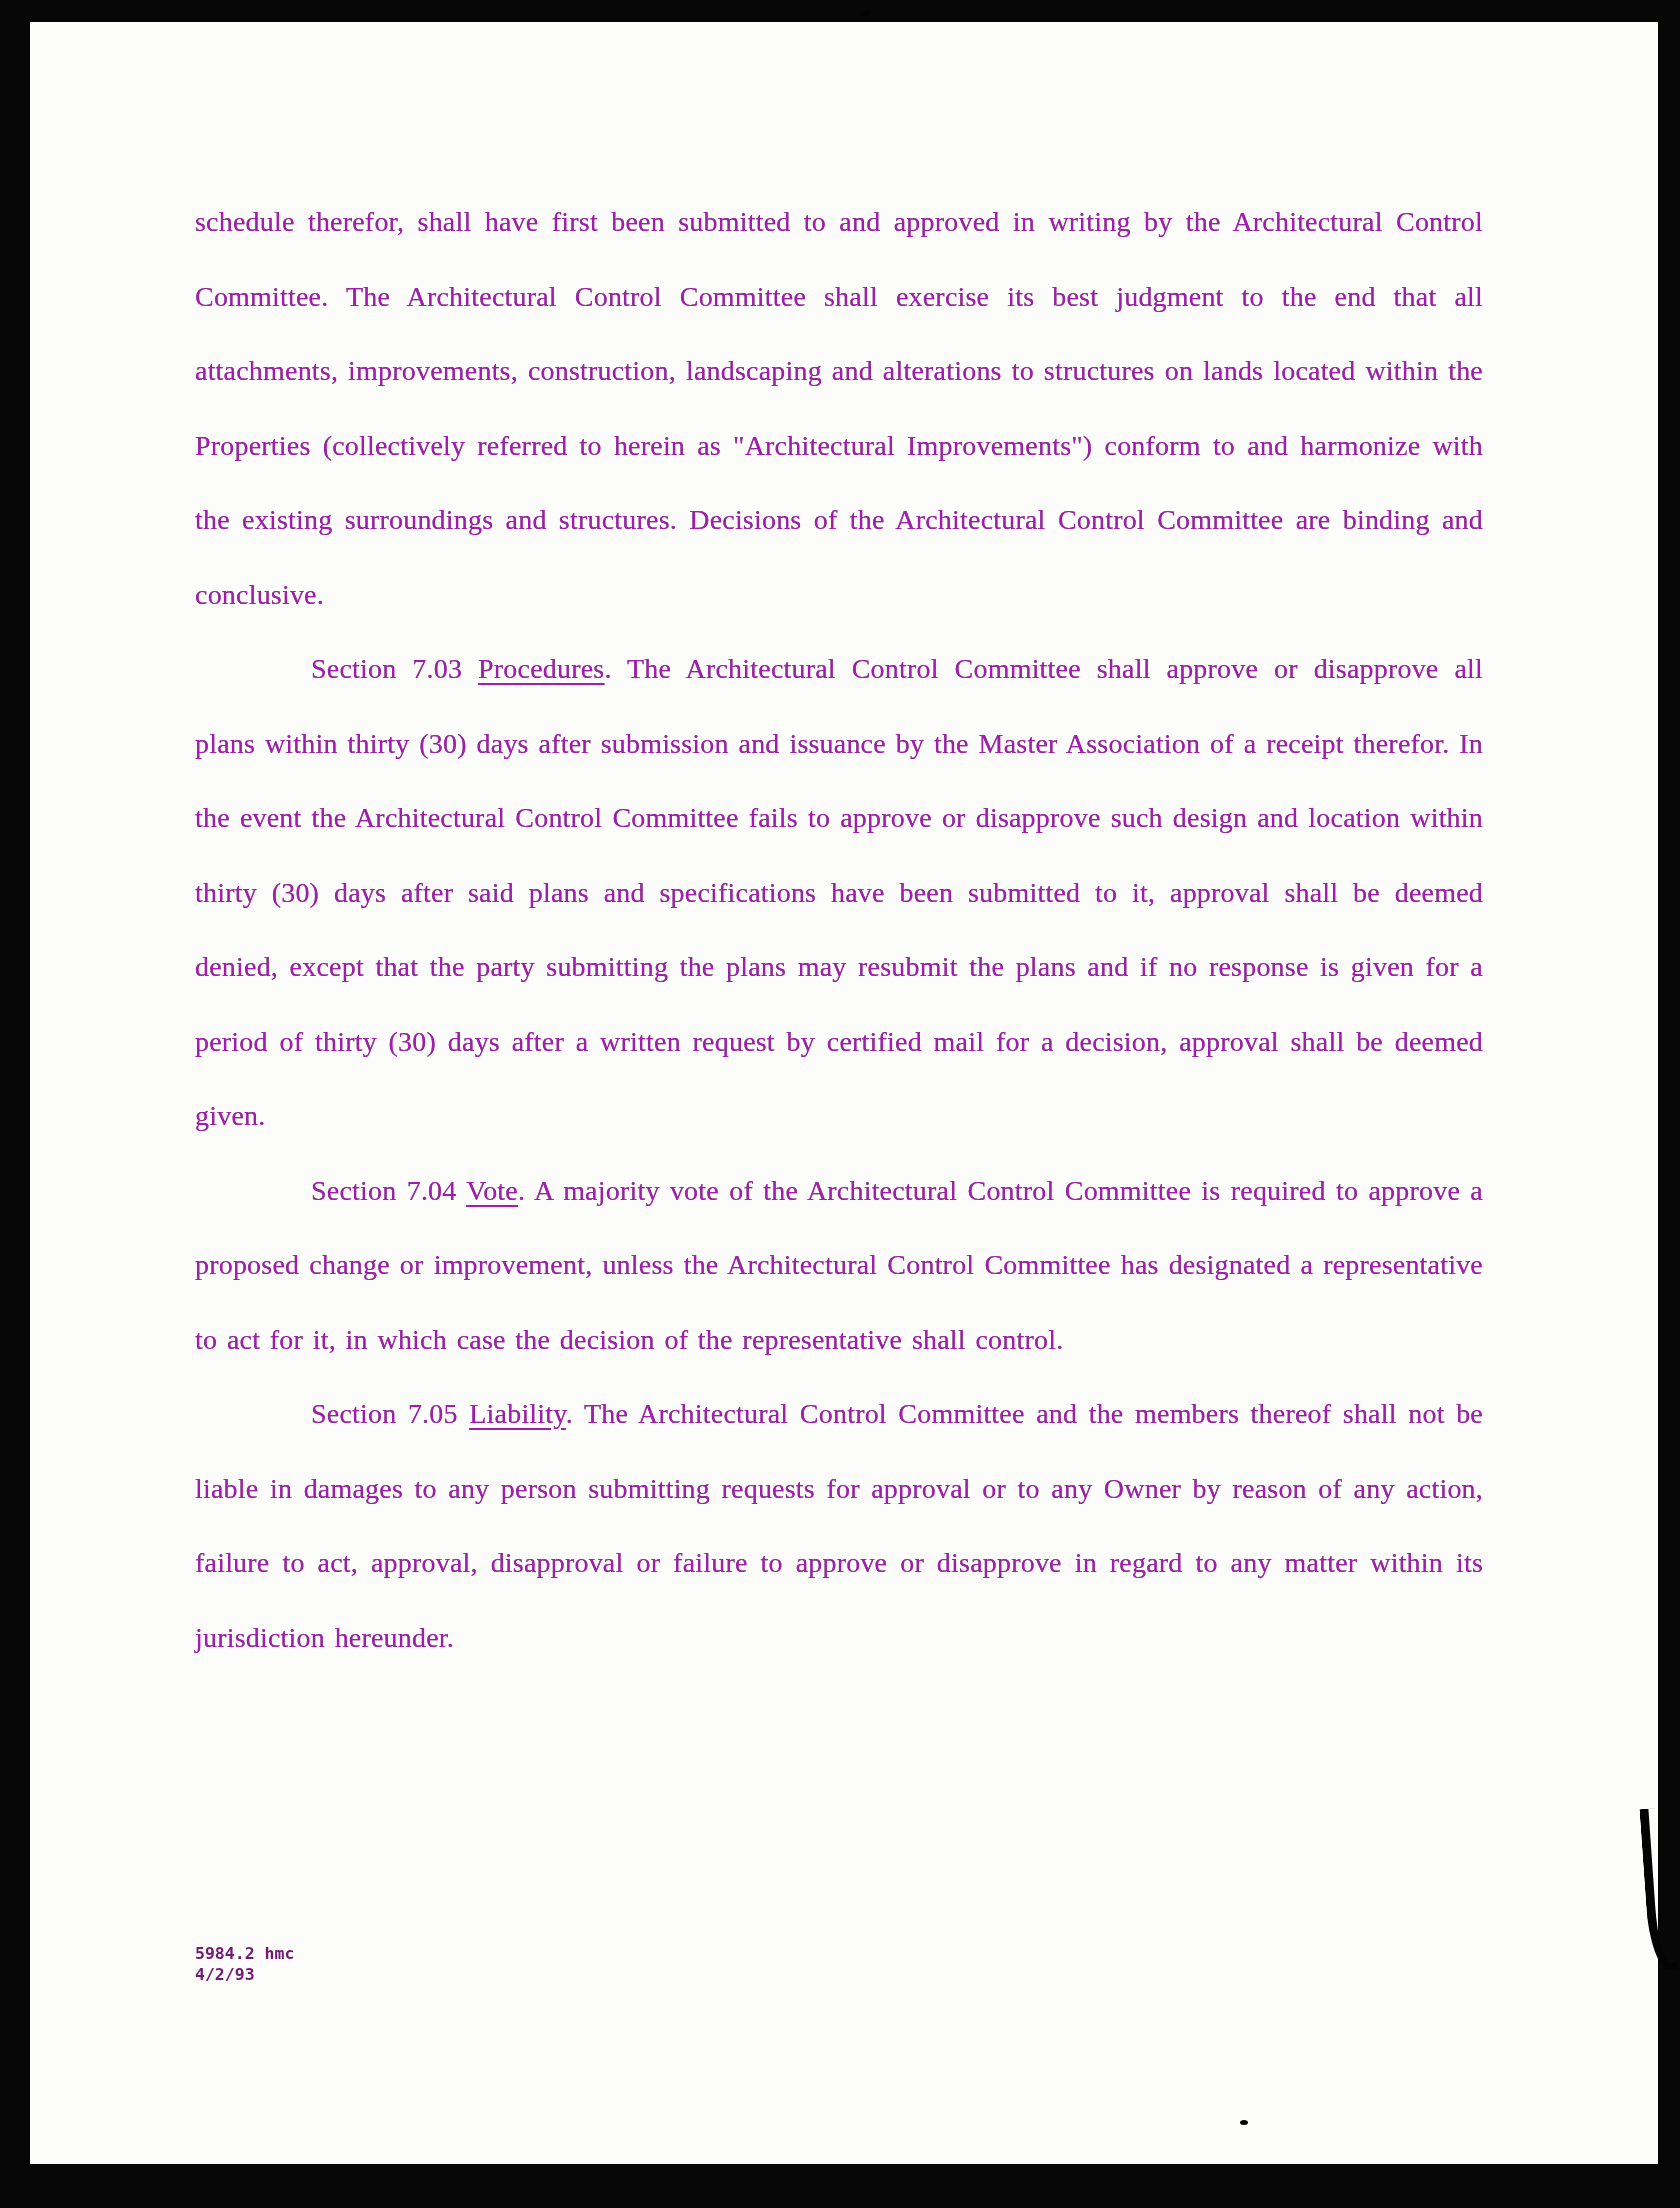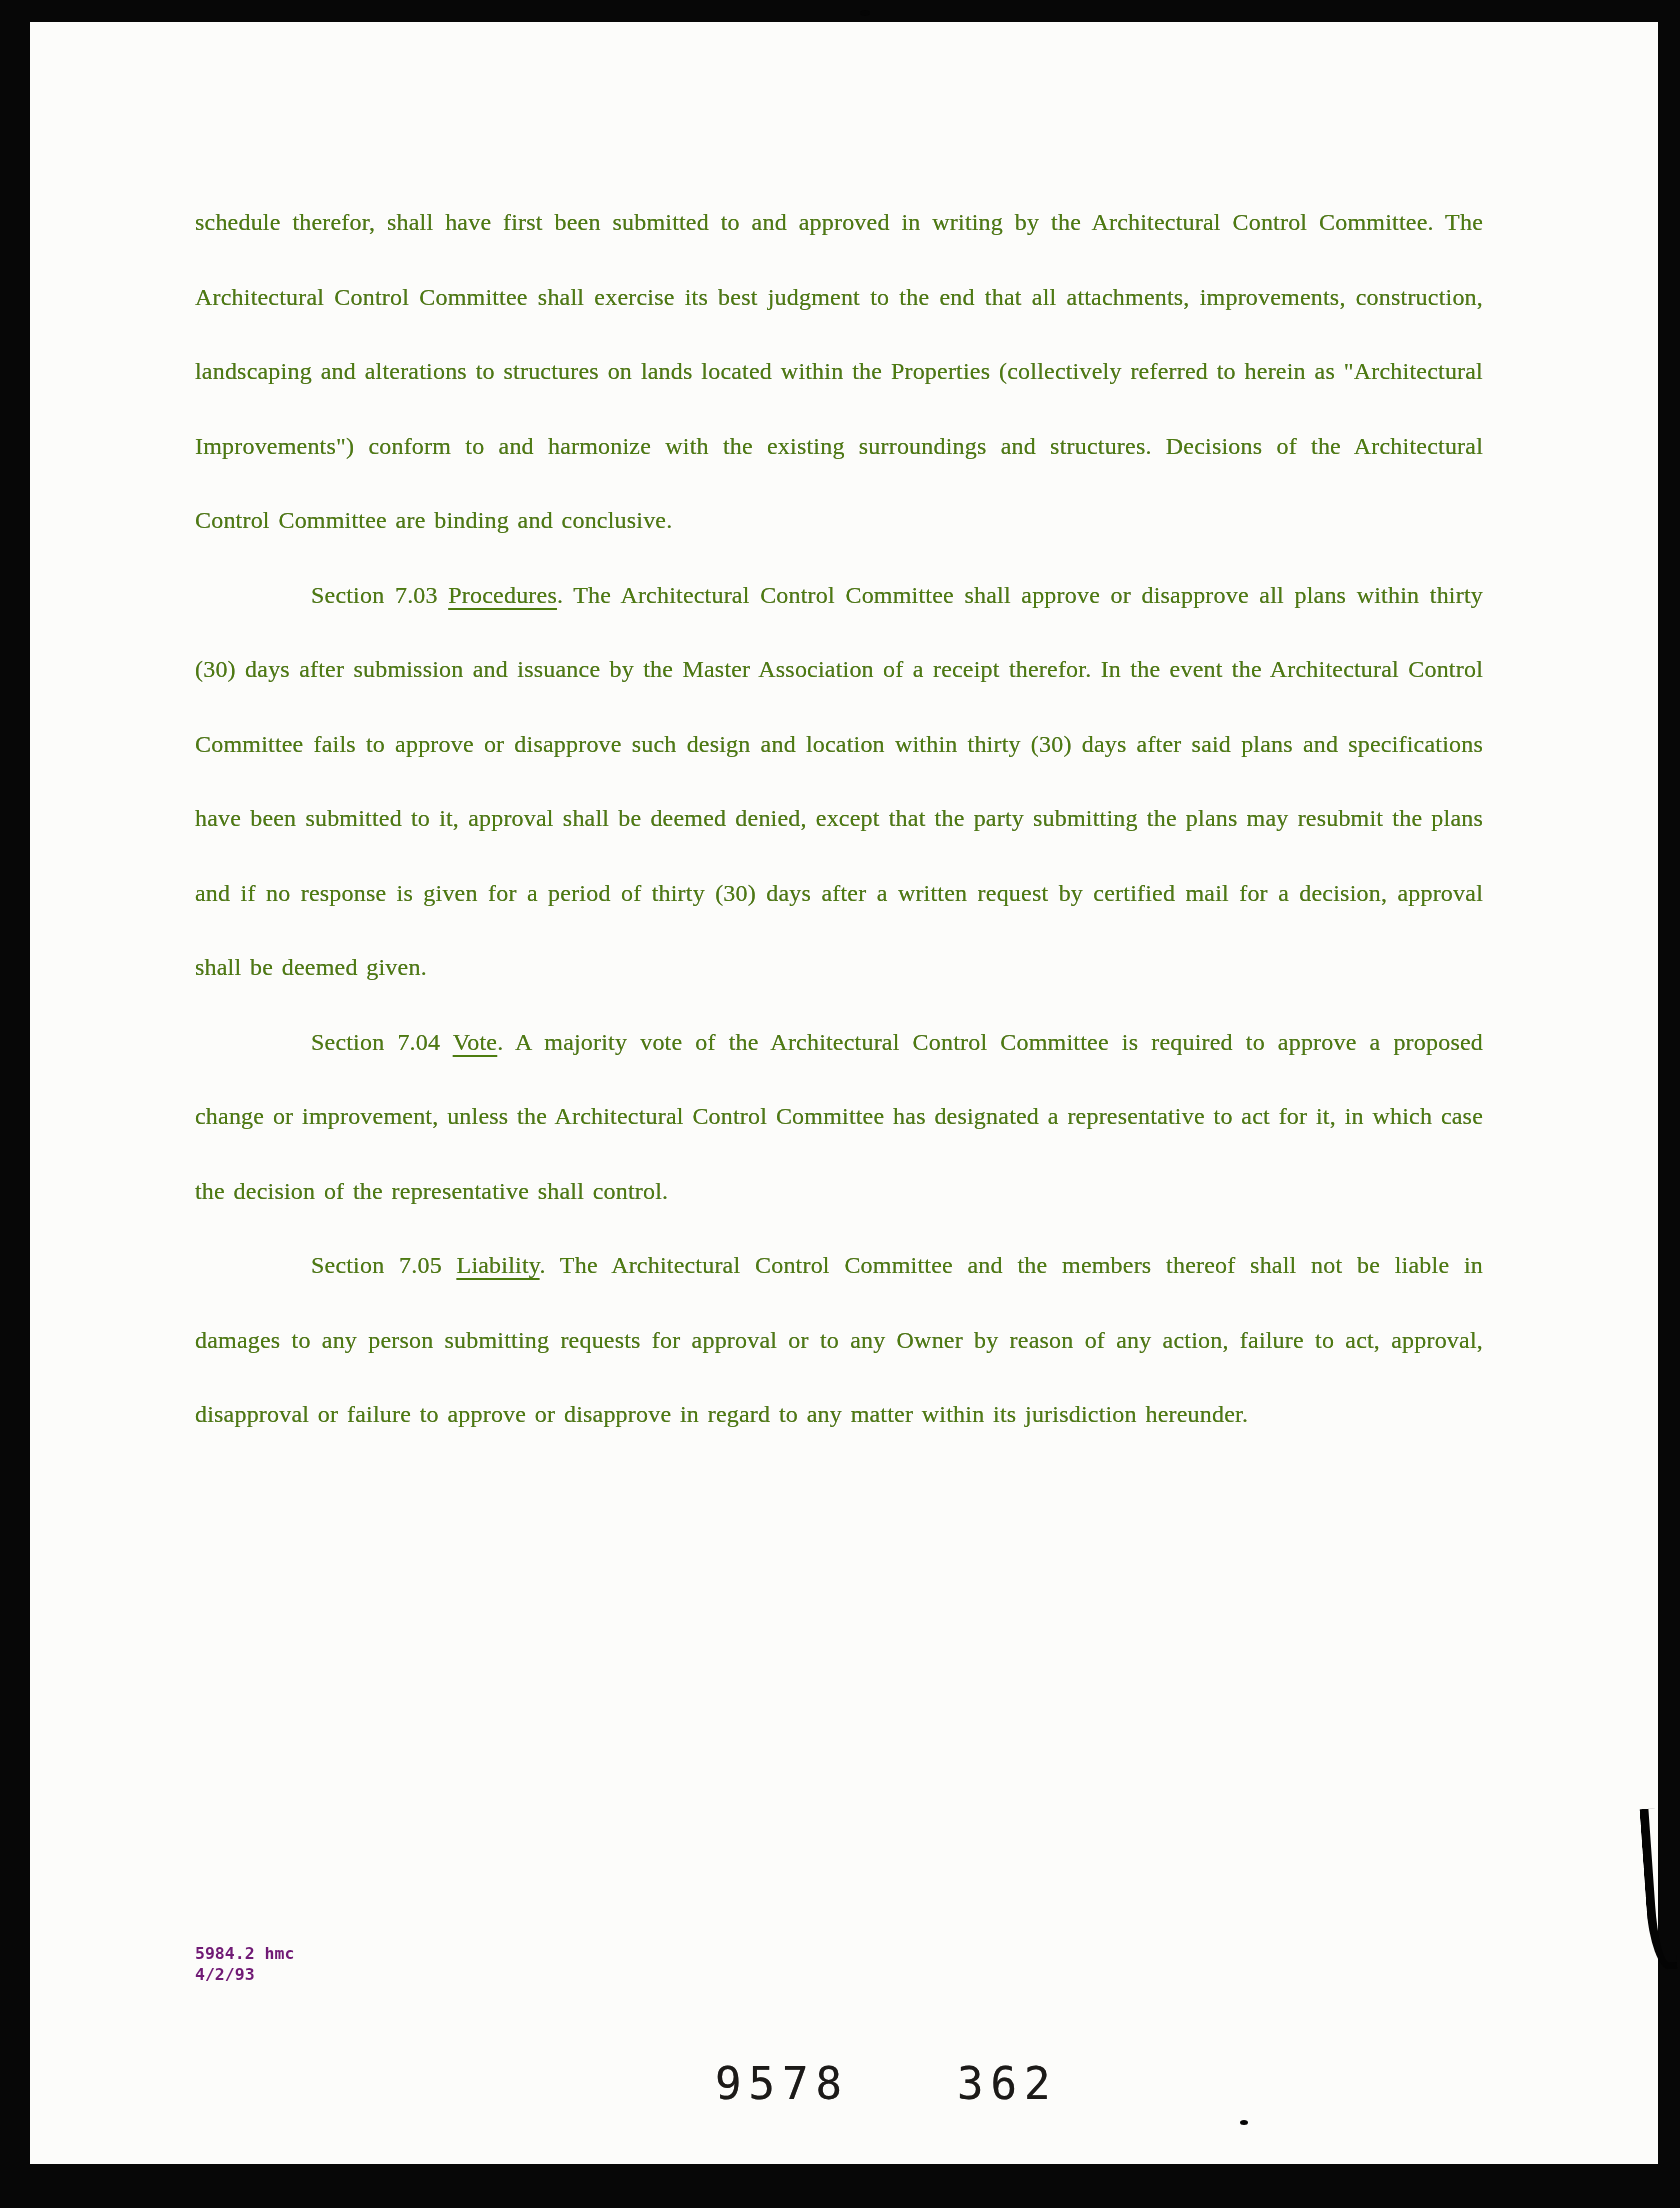--- a/index.html
+++ b/index.html
@@ -28,24 +28,24 @@
     background: #fcfcfa;
   }
   .text-body {
     position: absolute;
     left: 165px;
     right: 175px;
     top: 163px;
   }
   p.para {
     margin: 0;
-    font-size: 24px;
+    font-size: 28px;
     line-height: 74.5px;
     text-align: justify;
-    color: #4d7c0f;
+    color: #a21caf;
     letter-spacing: 0.2px;
     word-spacing: 2.5px;
     text-shadow: 0 0 0.4px rgba(20,15,10,0.55);
   }
   p.para.indent {
     text-indent: 116px;
   }
   p.para .run-bold { font-weight: normal; }
   p.para .run-underline { text-decoration: underline; text-underline-offset: 5px; }
 
@@ -119,22 +119,18 @@
         <p class="para indent"><span class="run-bold">Section 7.04  </span><span class="run-bold run-underline">Vote</span><span class="run-bold">.</span><span class="">  A majority vote of the Architectural Control Committee is required to approve a proposed change or improvement, unless the Architectural Control Committee has designated a representative to act for it, in which case the decision of the representative shall control.</span></p>
         <p class="para indent"><span class="run-bold">Section 7.05  </span><span class="run-bold run-underline">Liability</span><span class="run-bold">.</span><span class="">  The Architectural Control Committee and the members thereof shall not be liable in damages to any person submitting requests for approval or to any Owner by reason of any action, failure to act, approval, disapproval or failure to approve or disapprove in regard to any matter within its jurisdiction hereunder.</span></p>
       </div>
 
     <div class="doc-ref">
       <div>5984.2 hmc</div>
       <div>4/2/93</div>
     </div>
 
 
-    <div class="stamp">
-      <span>9578</span>
-      <span>362</span>
-    </div>
   </div>
 
   <div class="scan-mark"></div>
   <div class="speck" style="left:860px; top:10px; width:10px; height:6px;"></div>
   <div class="speck" style="left:1240px; top:2120px; width:8px; height:5px;"></div>
 </div>
 
 </body></html>

